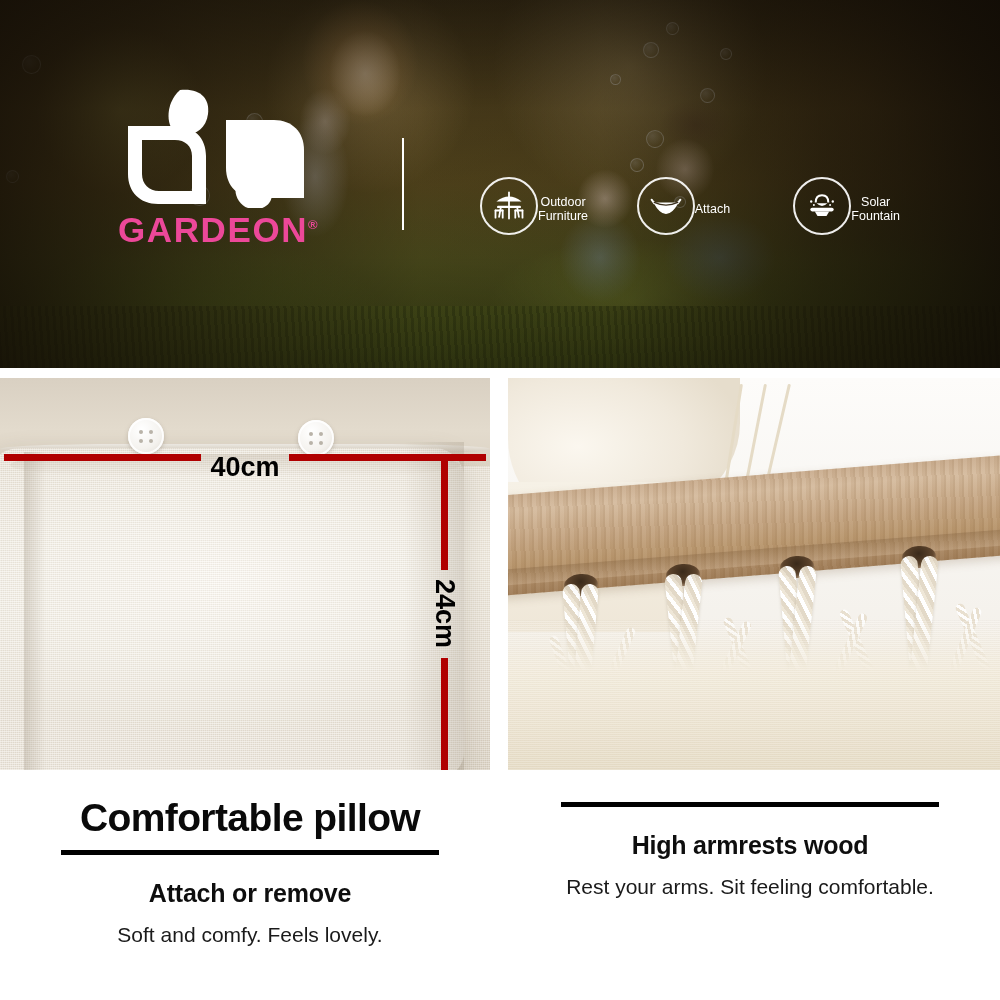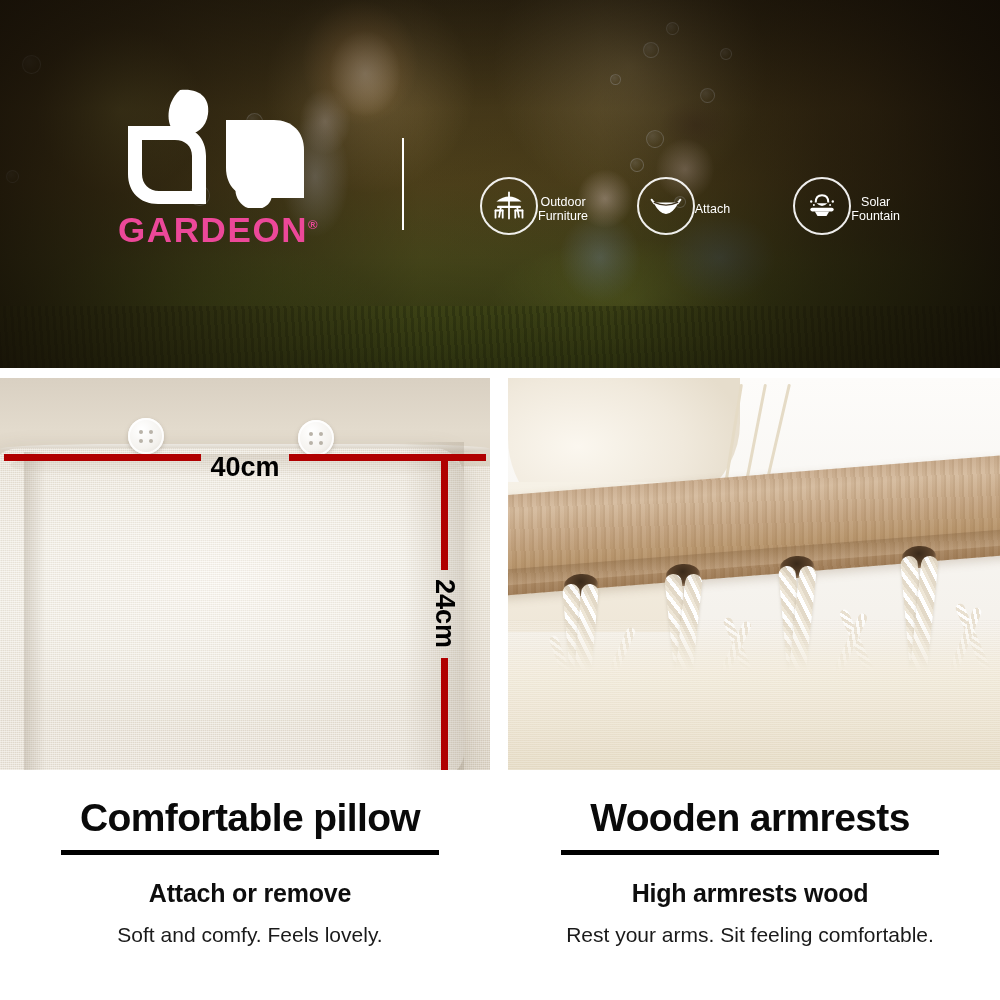--- a/index.html
+++ b/index.html
@@ -338,20 +338,19 @@
   </div>
 
   <div class="caps">
     <div class="cap cap-left">
       <h2>Comfortable pillow</h2>
       <div class="rule"></div>
       <h3>Attach or remove</h3>
       <p>Soft and comfy. Feels lovely.</p>
     </div>
     <div class="cap cap-right">
-      <h2>Wooden armrests</h2>
       <div class="rule"></div>
       <h3>High armrests wood</h3>
       <p>Rest your arms. Sit feeling comfortable.</p>
     </div>
   </div>
 
 </div>
 
 </body></html>

